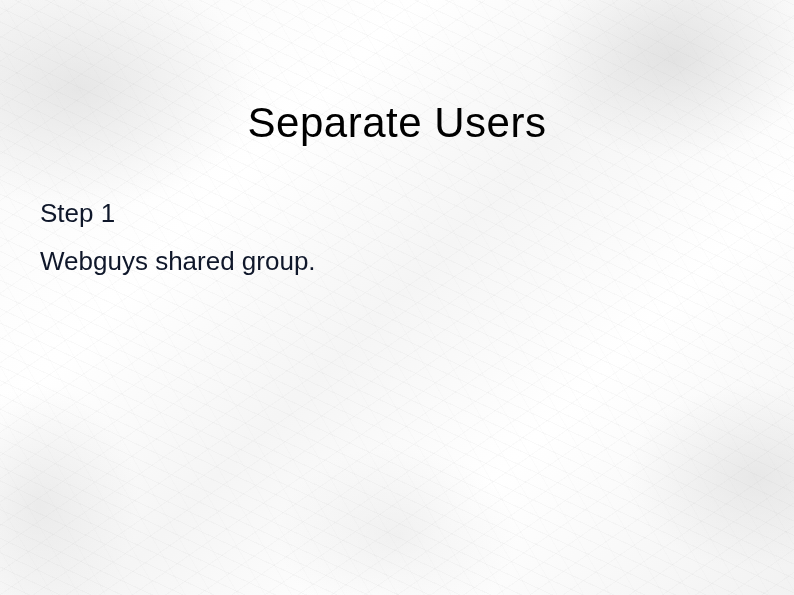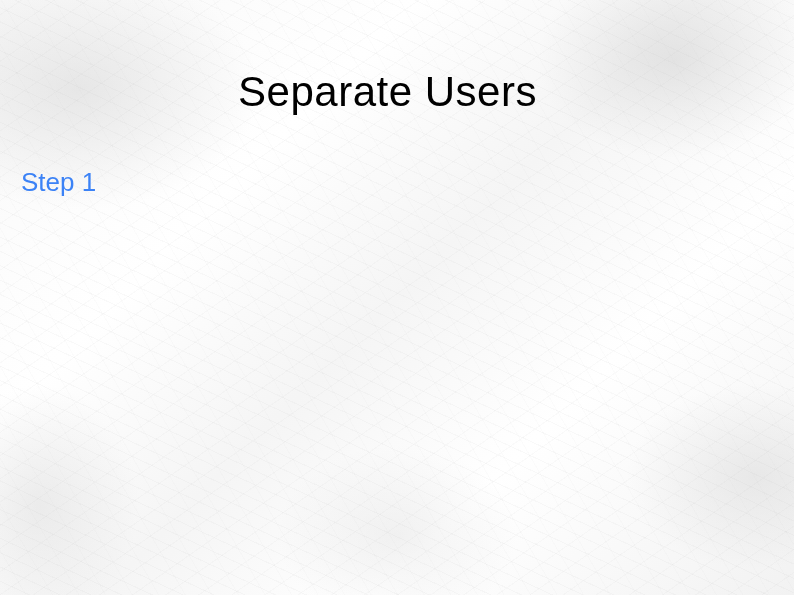--- a/index.html
+++ b/index.html
@@ -39,45 +39,47 @@
       background-image:
         repeating-linear-gradient(25deg, transparent 0px, transparent 12px, rgba(180,180,180,0.08) 12px, rgba(180,180,180,0.08) 13px),
         repeating-linear-gradient(-35deg, transparent 0px, transparent 18px, rgba(170,170,170,0.06) 18px, rgba(170,170,170,0.06) 19px),
         repeating-linear-gradient(60deg, transparent 0px, transparent 22px, rgba(190,190,190,0.05) 22px, rgba(190,190,190,0.05) 23px);
       z-index: 1;
     }
     .content {
       position: relative;
       z-index: 2;
       padding-top: 68px;
-      padding-left: 21px;
+      padding-left: 40px;
       padding-right: 40px;
+      margin-top: 31px;
     }
     .title {
       font-size: 42px;
       font-weight: 400;
       color: #000000;
       text-align: center;
       margin-bottom: 42px;
       letter-spacing: 0.5px;
     }
     .body-text {
       font-size: 26px;
       font-weight: 400;
-      color: #3b82f6;
+      color: #0f172a;
       line-height: 1.85;
     }
     .body-text p {
       margin: 0;
     }
   </style>
 </head>
 <body>
 
 <div class="bg-texture"></div>
 <div class="bg-lines"></div>
 
 <div class="content">
   <h1 class="title">Separate Users</h1>
   <div class="body-text">
     <p>Step 1</p>
+    <p>Webguys shared group.</p>
   </div>
 </div>
 
 </body></html>

